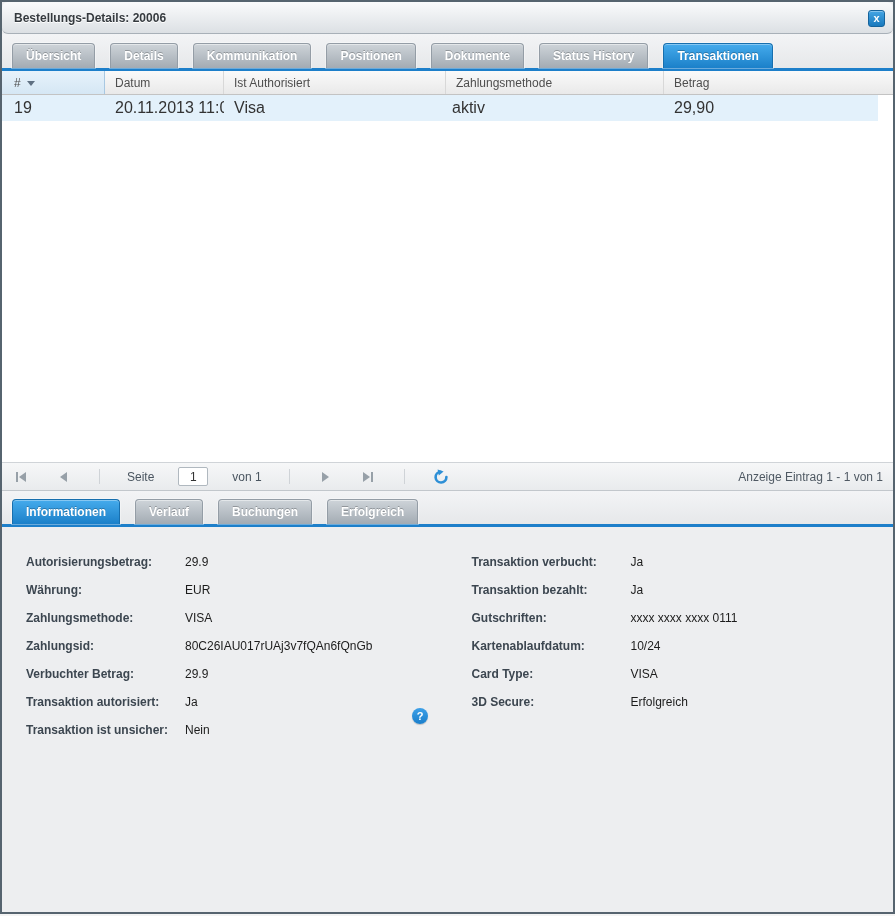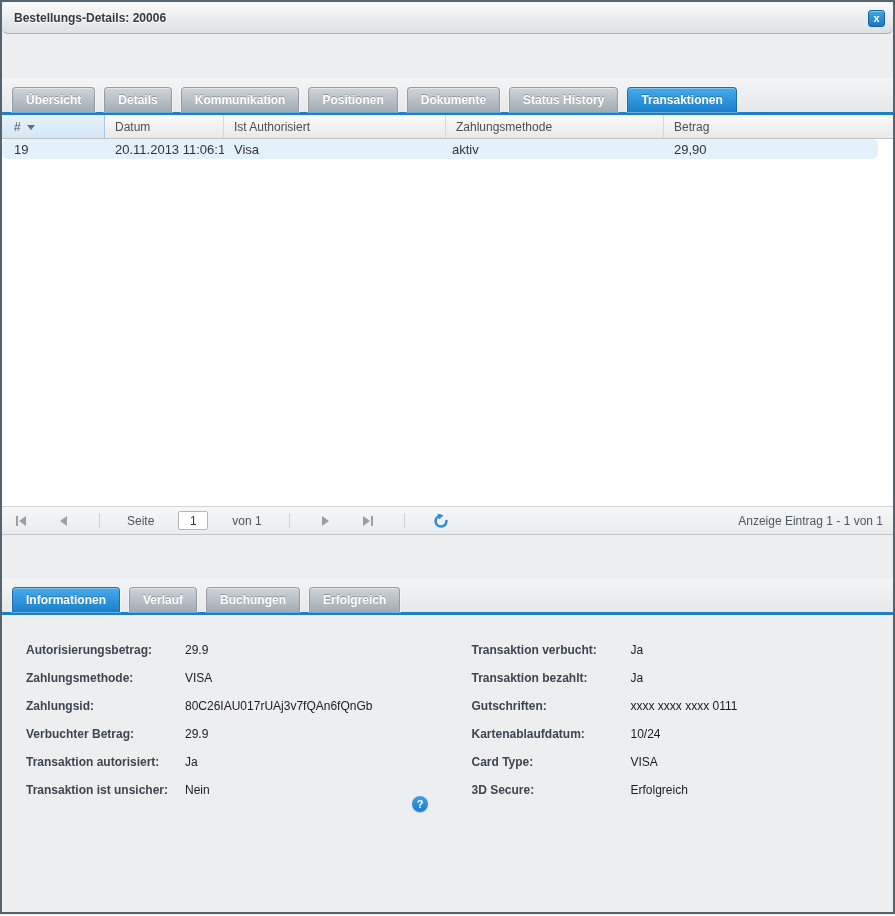--- a/index.html
+++ b/index.html
@@ -22,25 +22,24 @@
   .close-btn {
     position:absolute; right:8px; top:8px; width:17px; height:17px;
     border-radius:3px; border:1px solid #15639c;
     background:linear-gradient(#44a5e4, #1979bd);
     color:#fff; font-size:11px; font-weight:bold; line-height:15px; text-align:center;
     box-shadow:inset 0 1px 0 rgba(255,255,255,.35); cursor:pointer;
   }
 
   
   .tabstrip {
-    display:flex; align-items:flex-end; gap:9px;
+    display:flex; align-items:flex-end; gap:15px;
     padding:9px 10px 0 10px;
     background:linear-gradient(#f3f4f6, #e6e8ea);
     border-bottom:3px solid #1d7fca;
-    margin-top:44px;
   }
   .tabstrip.bottom { padding-top:8px; }
   .tab {
     padding:5px 13px 5px 13px; font-size:12px; font-weight:bold; color:#fff;
     text-shadow:0 -1px 0 rgba(0,0,0,.25);
     background:linear-gradient(#ced4d9, #a3abb3);
     border:1px solid #949da6; border-bottom:none;
     border-radius:4px 4px 0 0;
     box-shadow:inset 0 1px 0 rgba(255,255,255,.45), 0 0 0 1px rgba(255,255,255,.35);
     cursor:pointer; white-space:nowrap;
@@ -64,22 +63,22 @@
   .hcell.c1 { width:119px; }
   .hcell.c2 { width:218px; }
   .hcell.c3 { width:222px; }
   .hcell.c4 { flex:1; border-right:none; }
   .sort-arrow { width:0; height:0; margin-left:6px; margin-top:2px;
     border-left:4px solid transparent; border-right:4px solid transparent;
     border-top:5px solid #5f7082; }
 
   .grid-body { height:367px; flex:0 0 367px; background:#fff; padding-right:15px; overflow:hidden; }
   .grid-row {
-    height:20px; display:flex; align-items:center;
-    background:#e3f1fb; font-size:13px; color:#333; cursor:pointer;border-radius:6px;
+    height:26px; display:flex; align-items:center;
+    background:#e3f1fb; font-size:16px; color:#333; cursor:pointer;
   }
   .rcell { padding-left:10px; overflow:hidden; white-space:nowrap; }
   .rcell.c0 { width:103px; padding-left:12px; }
   .rcell.c1 { width:119px; }
   .rcell.c2 { width:218px; }
   .rcell.c3 { width:222px; }
   .rcell.c4 { flex:1; }
 
   
   .paging {
@@ -196,20 +195,24 @@
   </div>
 
   <div class="form-panel">
     <div class="form-cols">
       <div class="col">
         <div class="field">
           <span class="lbl">Autorisierungsbetrag:</span>
           <span class="val">29.9</span>
         </div>
         <div class="field">
+          <span class="lbl">Währung:</span>
+          <span class="val">EUR</span>
+        </div>
+        <div class="field">
           <span class="lbl">Zahlungsmethode:</span>
           <span class="val">VISA</span>
         </div>
         <div class="field">
           <span class="lbl">Zahlungsid:</span>
           <span class="val">80C26IAU017rUAj3v7fQAn6fQnGb</span>
         </div>
         <div class="field">
           <span class="lbl">Verbuchter Betrag:</span>
           <span class="val">29.9</span>

